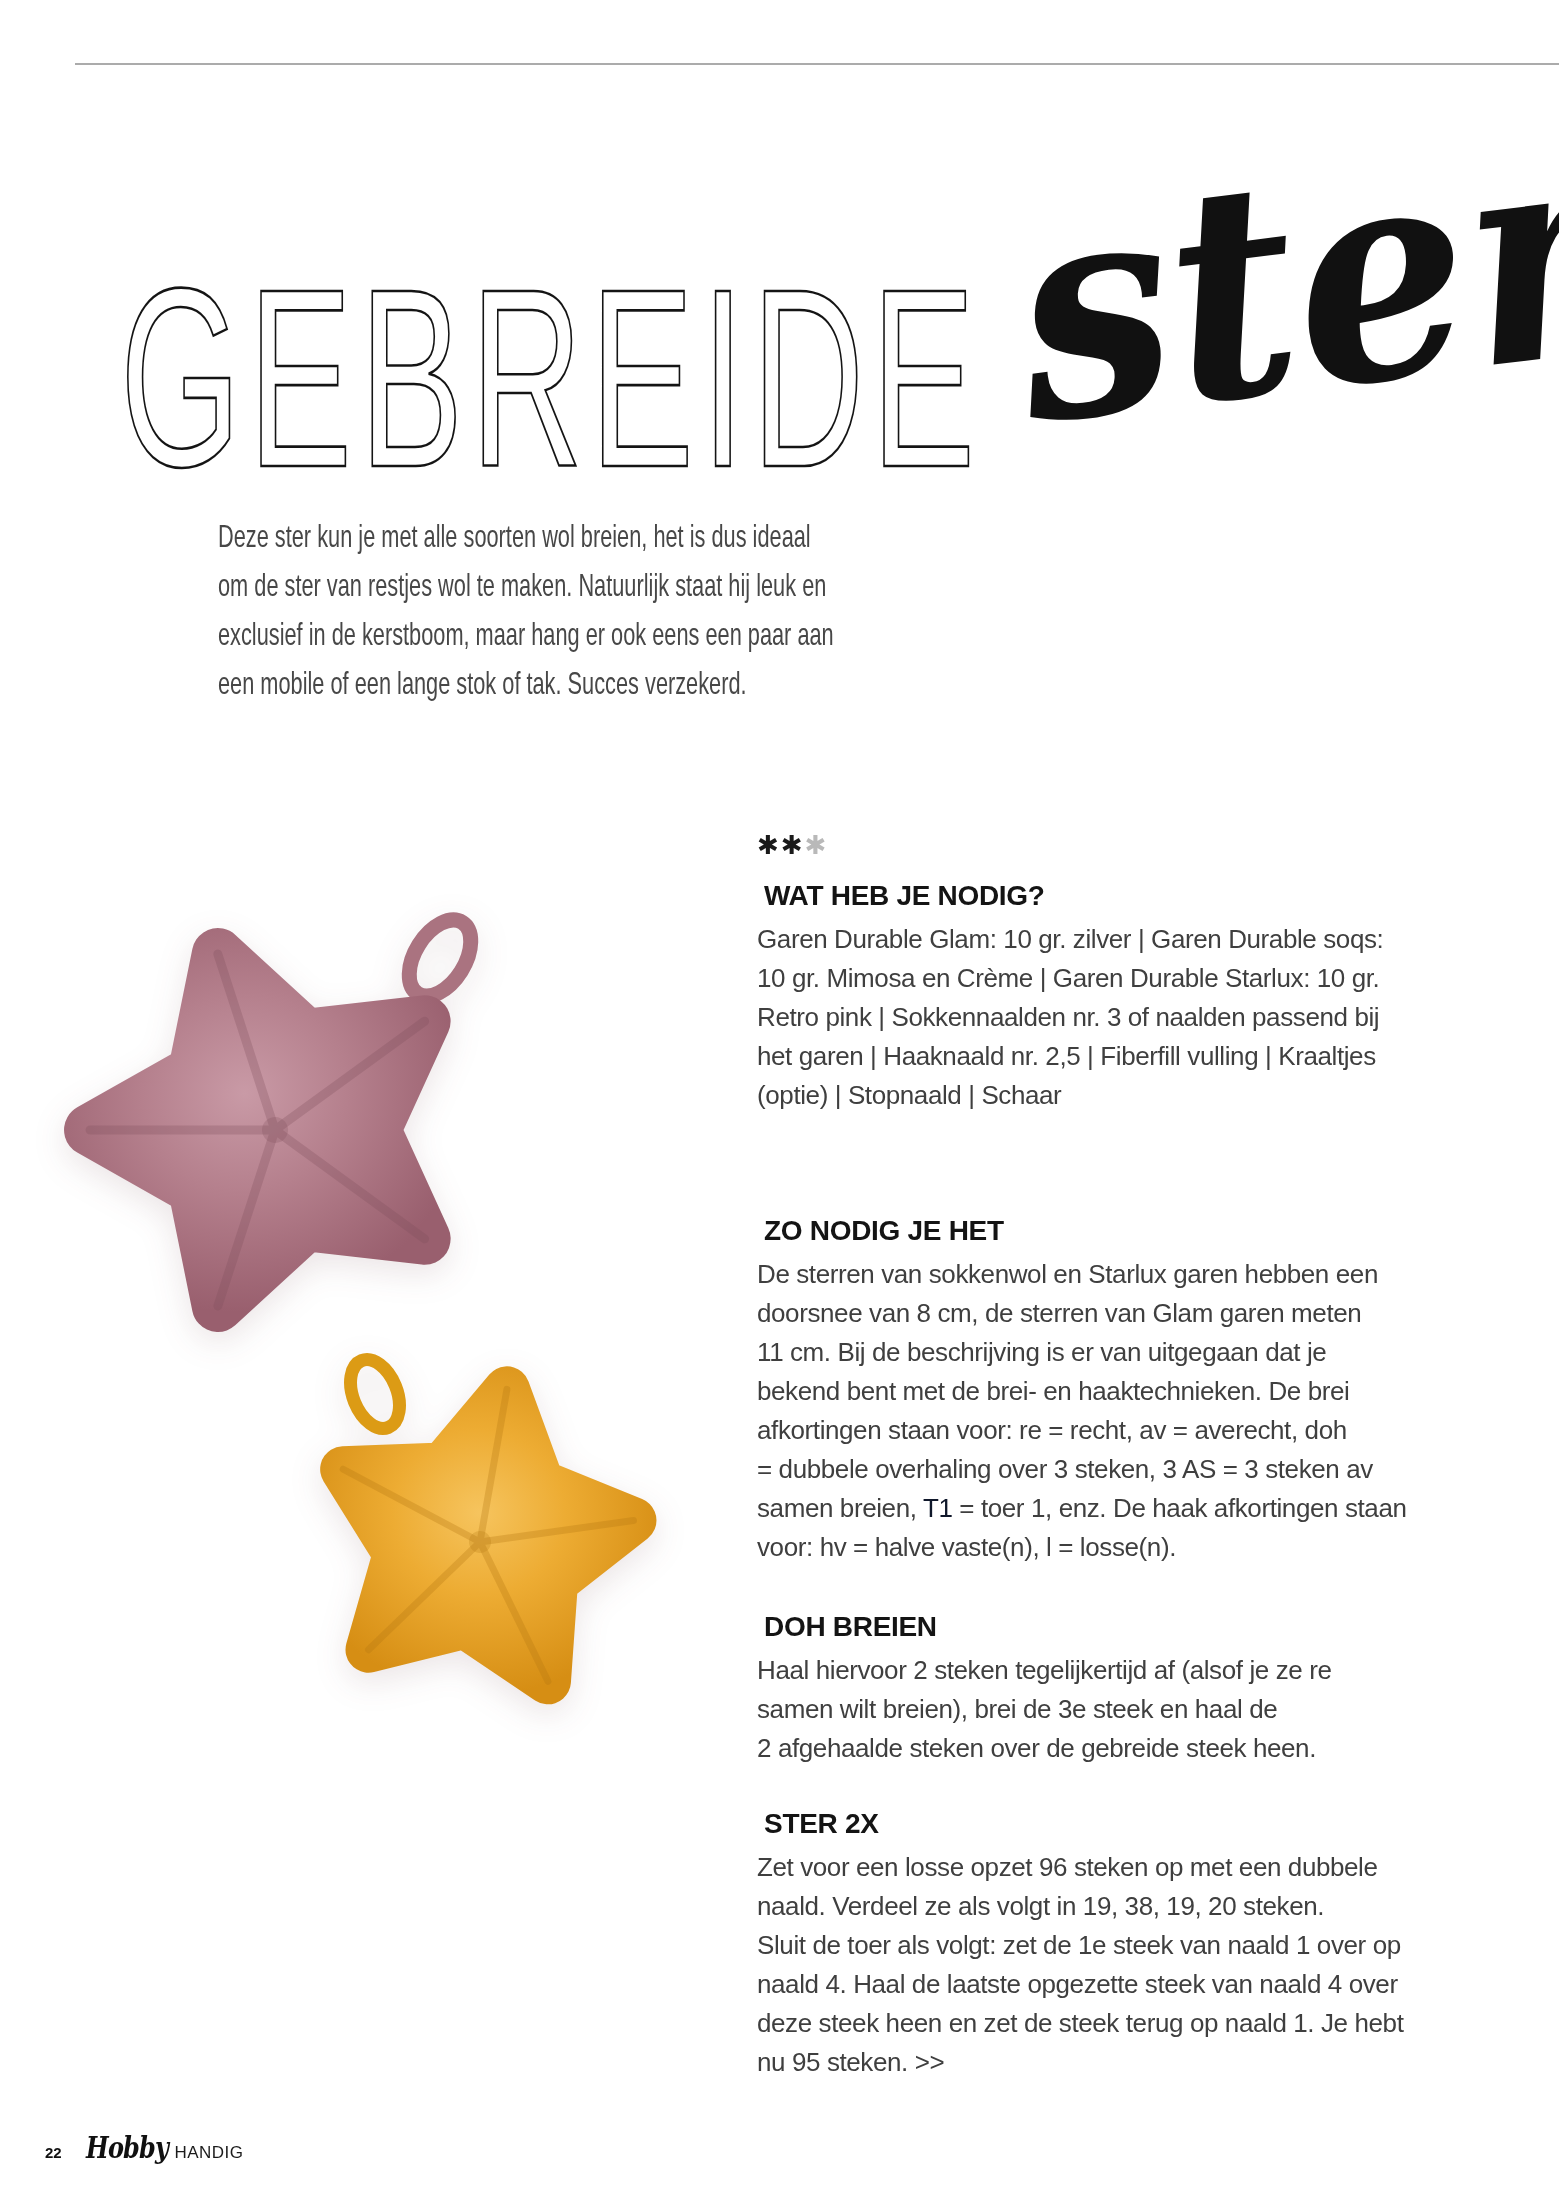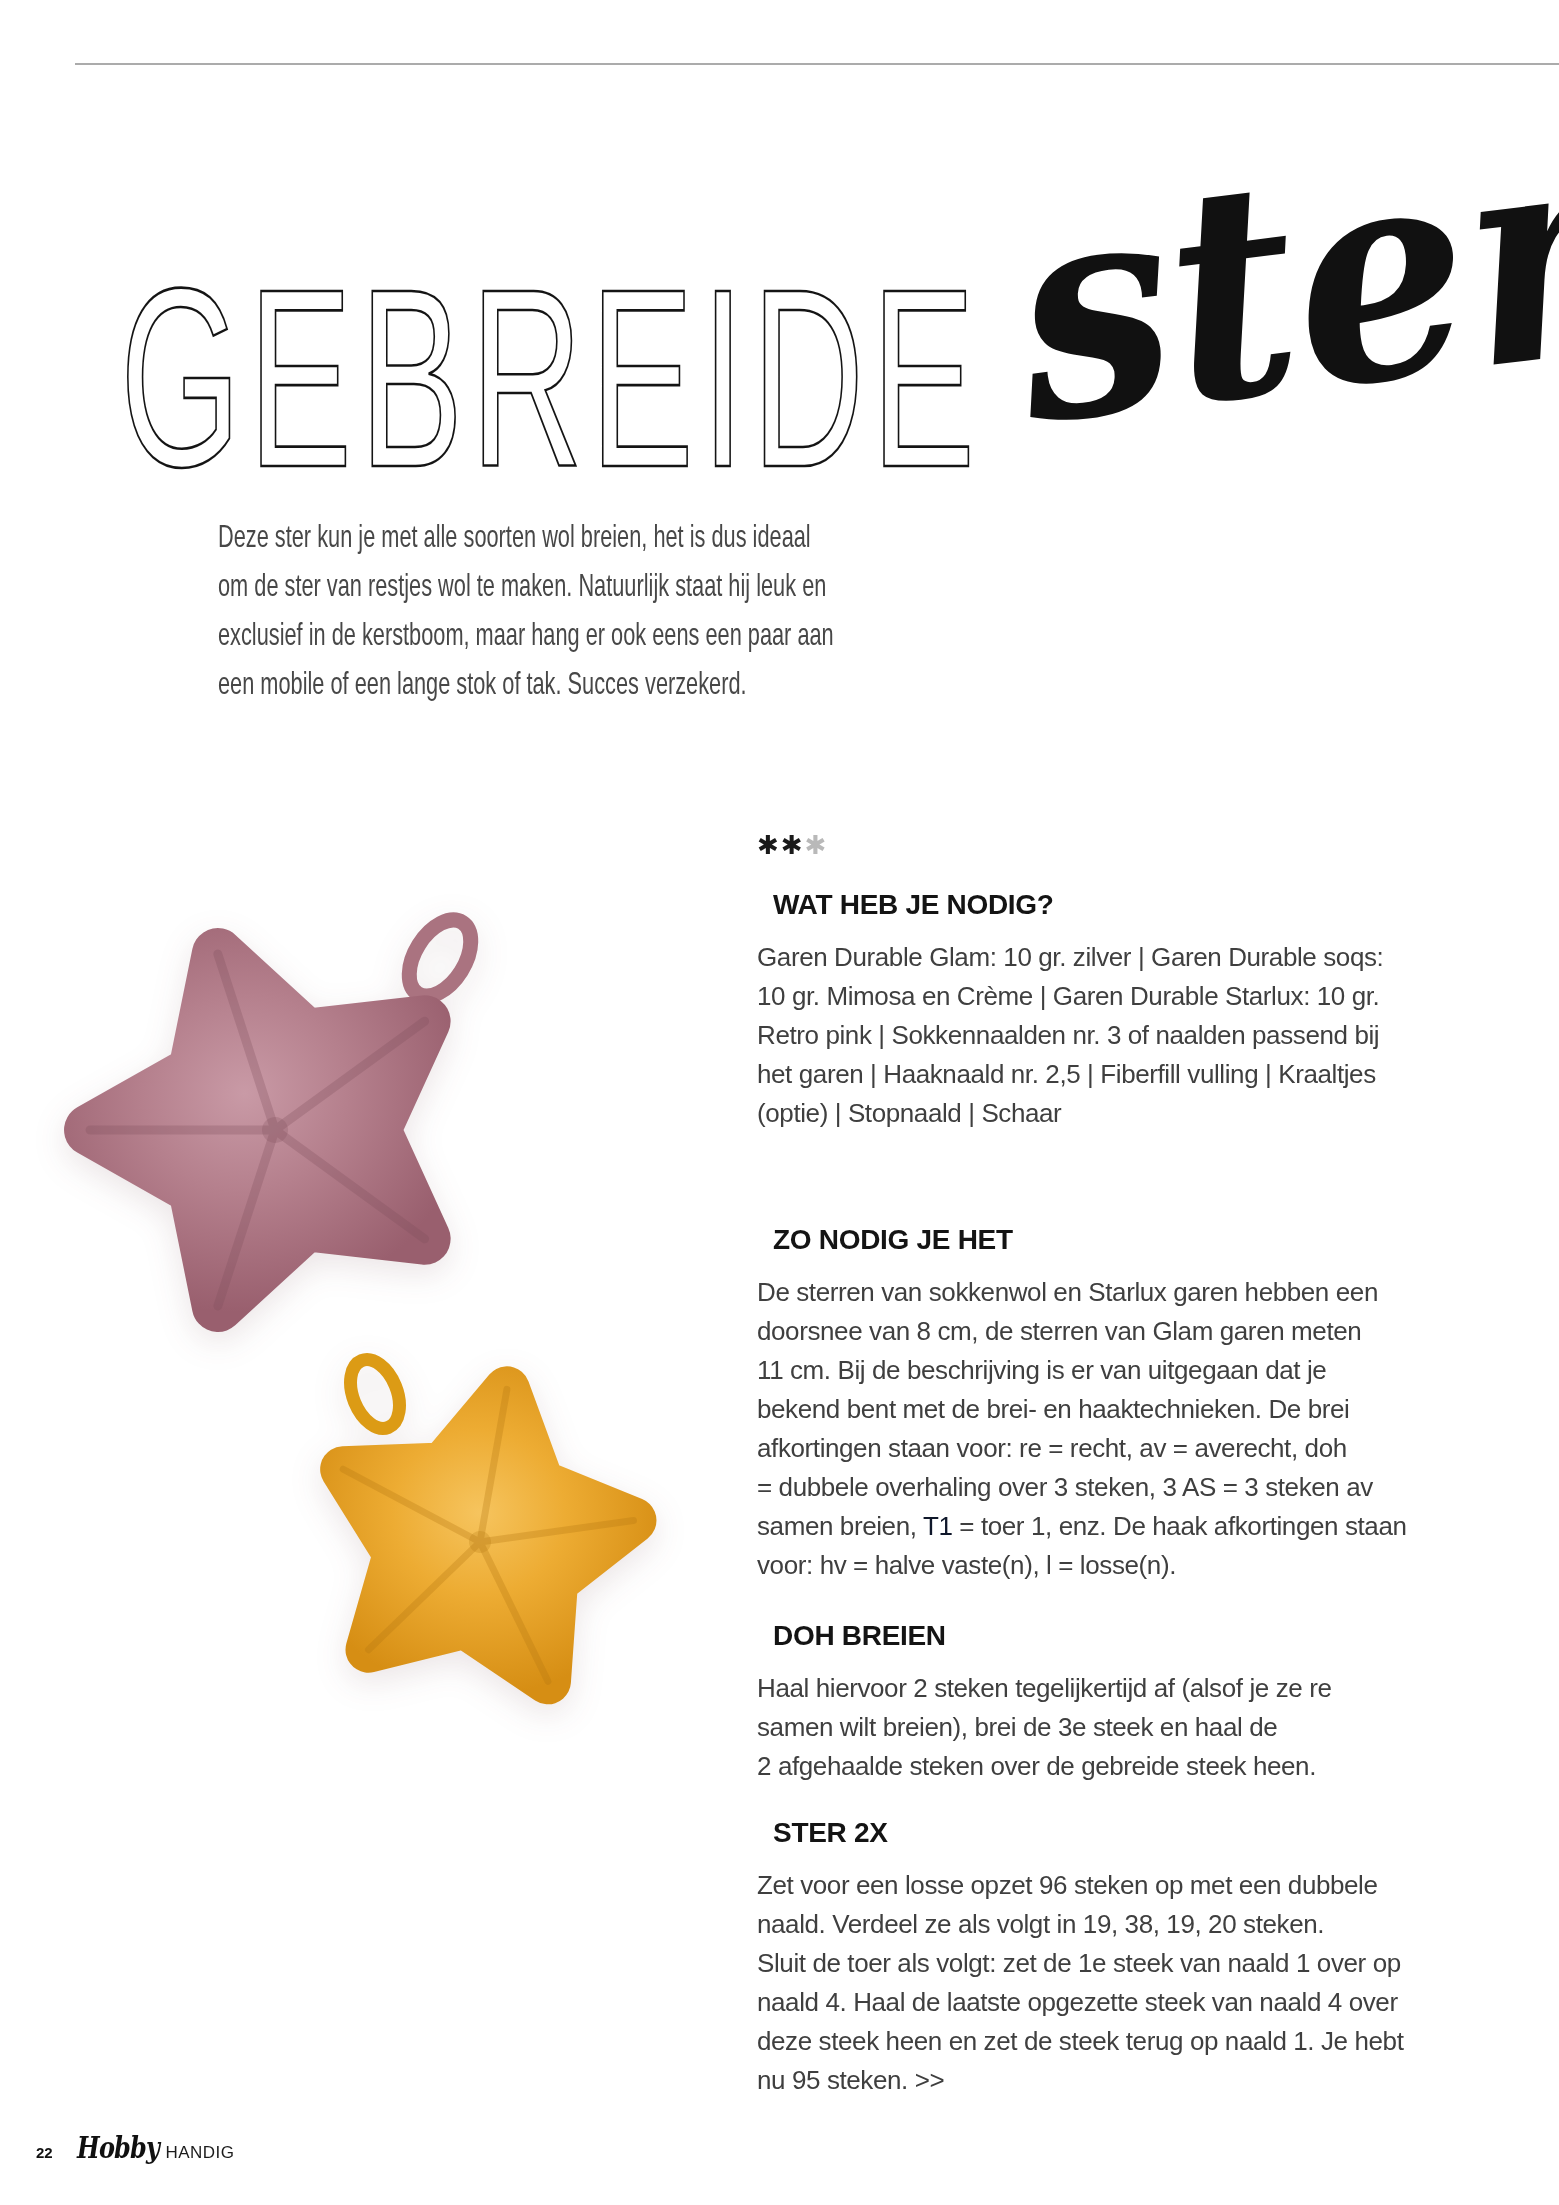--- a/index.html
+++ b/index.html
@@ -25,35 +25,35 @@
   .photo{position:absolute;filter:drop-shadow(0 10px 16px rgba(90,40,50,.12));}
   .photo-pink{left:55px;top:878px;}
   .photo-yellow{left:285px;top:1352px;}
 
   .difficulty{position:absolute;left:757px;top:830px;
     font-family:"DejaVu Sans",sans-serif;font-size:26px;letter-spacing:2px;}
   .stars-filled{color:#1a1a1a;}
   .star-inactive{color:#b9b9b9;}
 
   .sec{position:absolute;left:757px;width:800px;}
-  .sec h2{margin:16px;font-size:28px;line-height:34px;font-weight:bold;
+  .sec h2{margin:7px;font-size:28px;line-height:34px;font-weight:bold;
     letter-spacing:-0.3px;color:#141414;}
   .sec .body{margin:7px 0 0 0;font-size:26px;line-height:39px;letter-spacing:-0.4px;
     color:#3f3f3f;white-space:pre-line;}
   .sec .body b{font-weight:normal;color:#0f172a;}
   #sec-materials{top:872px;}
   #sec-howto{top:1207px;}
   #sec-doh{top:1603px;}
   #sec-ster2x{top:1800px;}
 
   .tip{position:absolute;left:88px;top:1843px;margin:0;width:500px;
     font-size:29px;line-height:40px;font-weight:bold;color:#191919;white-space:pre-line;}
   .tip-label{color:#f2a51d;margin-right:10px;}
 
-  .footer{position:absolute;left:36px;top:2130px;display:flex;align-items:baseline;}
+  .footer{position:absolute;left:45px;top:2130px;display:flex;align-items:baseline;}
   .pagenum{font-size:15px;font-weight:bold;color:#111;margin-right:24px;}
   .logo-script{font-family:"DejaVu Serif",serif;font-style:italic;font-weight:bold;
     font-size:30px;color:#101010;display:inline-block;letter-spacing:-1px;
     transform:scaleX(.8);transform-origin:left bottom;}
   .logo-caps{font-size:17px;letter-spacing:.5px;color:#1c1c1c;margin-left:-14px;}
 </style>
 </head>
 <body>
 
 <div class="page">

